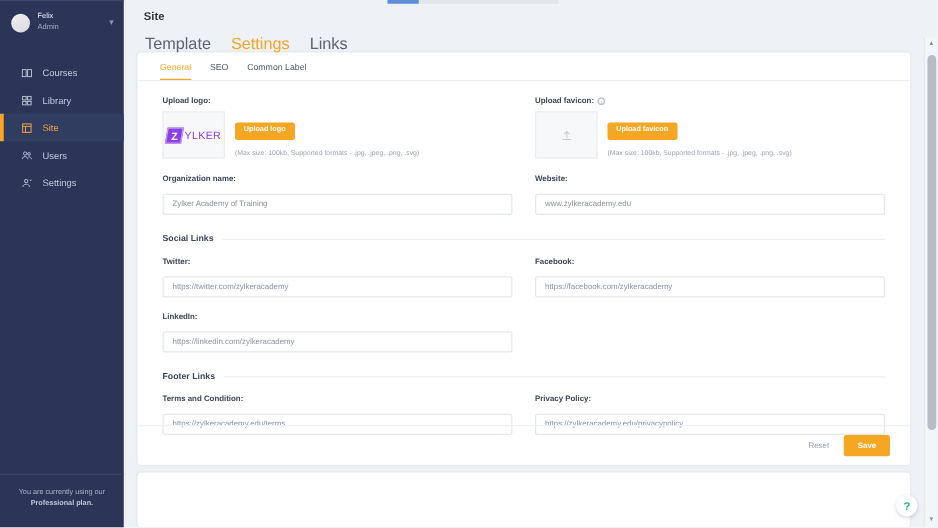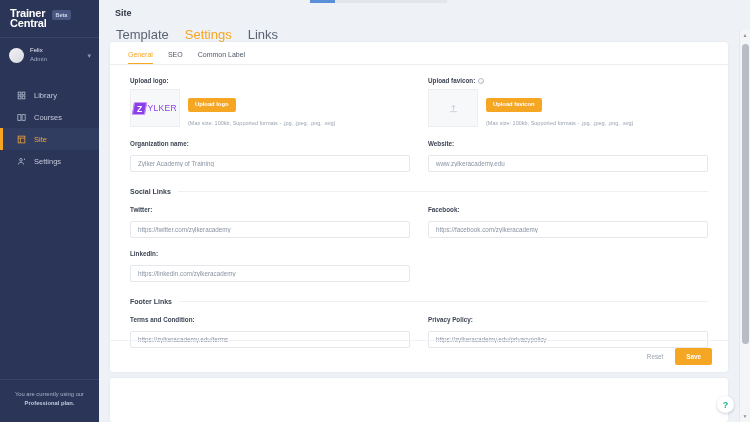--- a/index.html
+++ b/index.html
@@ -202,73 +202,77 @@
 <body>
 
 <div class="app">
 
   <div class="progress-track">
     <div class="progress-fill"></div>
   </div>
 
   <aside class="sidebar">
 
-    <div class="brand">
-      <div class="brand-text">
-        <span>Trainer</span>
-        <span>Central</span>
-      </div>
-      <div class="beta-badge">Beta</div>
-    </div>
     <div class="brand-sep"></div>
 
     <div class="user-row">
       <div class="avatar"></div>
       <div class="user-meta">
         <div class="user-name">Felix</div>
         <div class="user-role">Admin</div>
       </div>
       <div class="chev">▾</div>
     </div>
 
     <nav class="nav">
+
+      <div class="nav-item">
+        <span class="nav-ico">
+          <svg viewBox="0 0 16 16" fill="none" stroke="#c3c9dd" stroke-width="1.3">
+            <rect x="1.5" y="3" width="5.5" height="10"></rect>
+              <rect x="9" y="3" width="5.5" height="10"></rect>
+          </svg>
+        </span>
+        <span>Courses</span>
+      </div>
 
       <div class="nav-item">
         <span class="nav-ico">
           <svg viewBox="0 0 16 16" fill="none" stroke="#c3c9dd" stroke-width="1.3">
             <rect x="2" y="2" width="5" height="5"></rect>
               <rect x="9" y="2" width="5" height="5"></rect>
             <rect x="2" y="9" width="5" height="5"></rect>
               <rect x="9" y="9" width="5" height="5"></rect>
           </svg>
         </span>
         <span>Library</span>
       </div>
 
-      <div class="nav-item">
-        <span class="nav-ico">
-          <svg viewBox="0 0 16 16" fill="none" stroke="#c3c9dd" stroke-width="1.3">
-            <rect x="1.5" y="3" width="5.5" height="10"></rect>
-              <rect x="9" y="3" width="5.5" height="10"></rect>
-          </svg>
-        </span>
-        <span>Courses</span>
-      </div>
-
       <div class="nav-item active">
         <span class="nav-ico">
           <svg viewBox="0 0 16 16" fill="none" stroke="#f2a33c" stroke-width="1.4">
             <rect x="2" y="2" width="12" height="12"></rect>
               <line x1="2" y1="5.5" x2="14" y2="5.5"></line>
             <line x1="6" y1="5.5" x2="6" y2="14"></line>
           </svg>
         </span>
         <span>Site</span>
       </div>
 
+      <div class="nav-item">
+        <span class="nav-ico">
+          <svg viewBox="0 0 16 16" fill="none" stroke="#c3c9dd" stroke-width="1.3">
+            <circle cx="5.5" cy="5" r="2.3"></circle>
+              <circle cx="11" cy="5.6" r="1.9"></circle>
+            <path d="M1.6 13c0-2.3 1.8-3.6 3.9-3.6S9.4 10.7 9.4 13"></path>
+            <path d="M10.2 9.6c2 0 4.2.9 4.2 3.4"></path>
+          </svg>
+        </span>
+        <span>Users</span>
+      </div>
 
       <div class="nav-item">
         <span class="nav-ico">
           <svg viewBox="0 0 16 16" fill="none" stroke="#c3c9dd" stroke-width="1.3">
             <circle cx="7" cy="5" r="2.4"></circle>
             <path d="M2.3 13.4c0-2.4 2.1-3.9 4.7-3.9s4.7 1.5 4.7 3.9"></path>
             <path d="M12.6 3.2l1.6 1.6M14.2 3.2l-1.6 1.6"></path>
           </svg>
         </span>
         <span>Settings</span>

